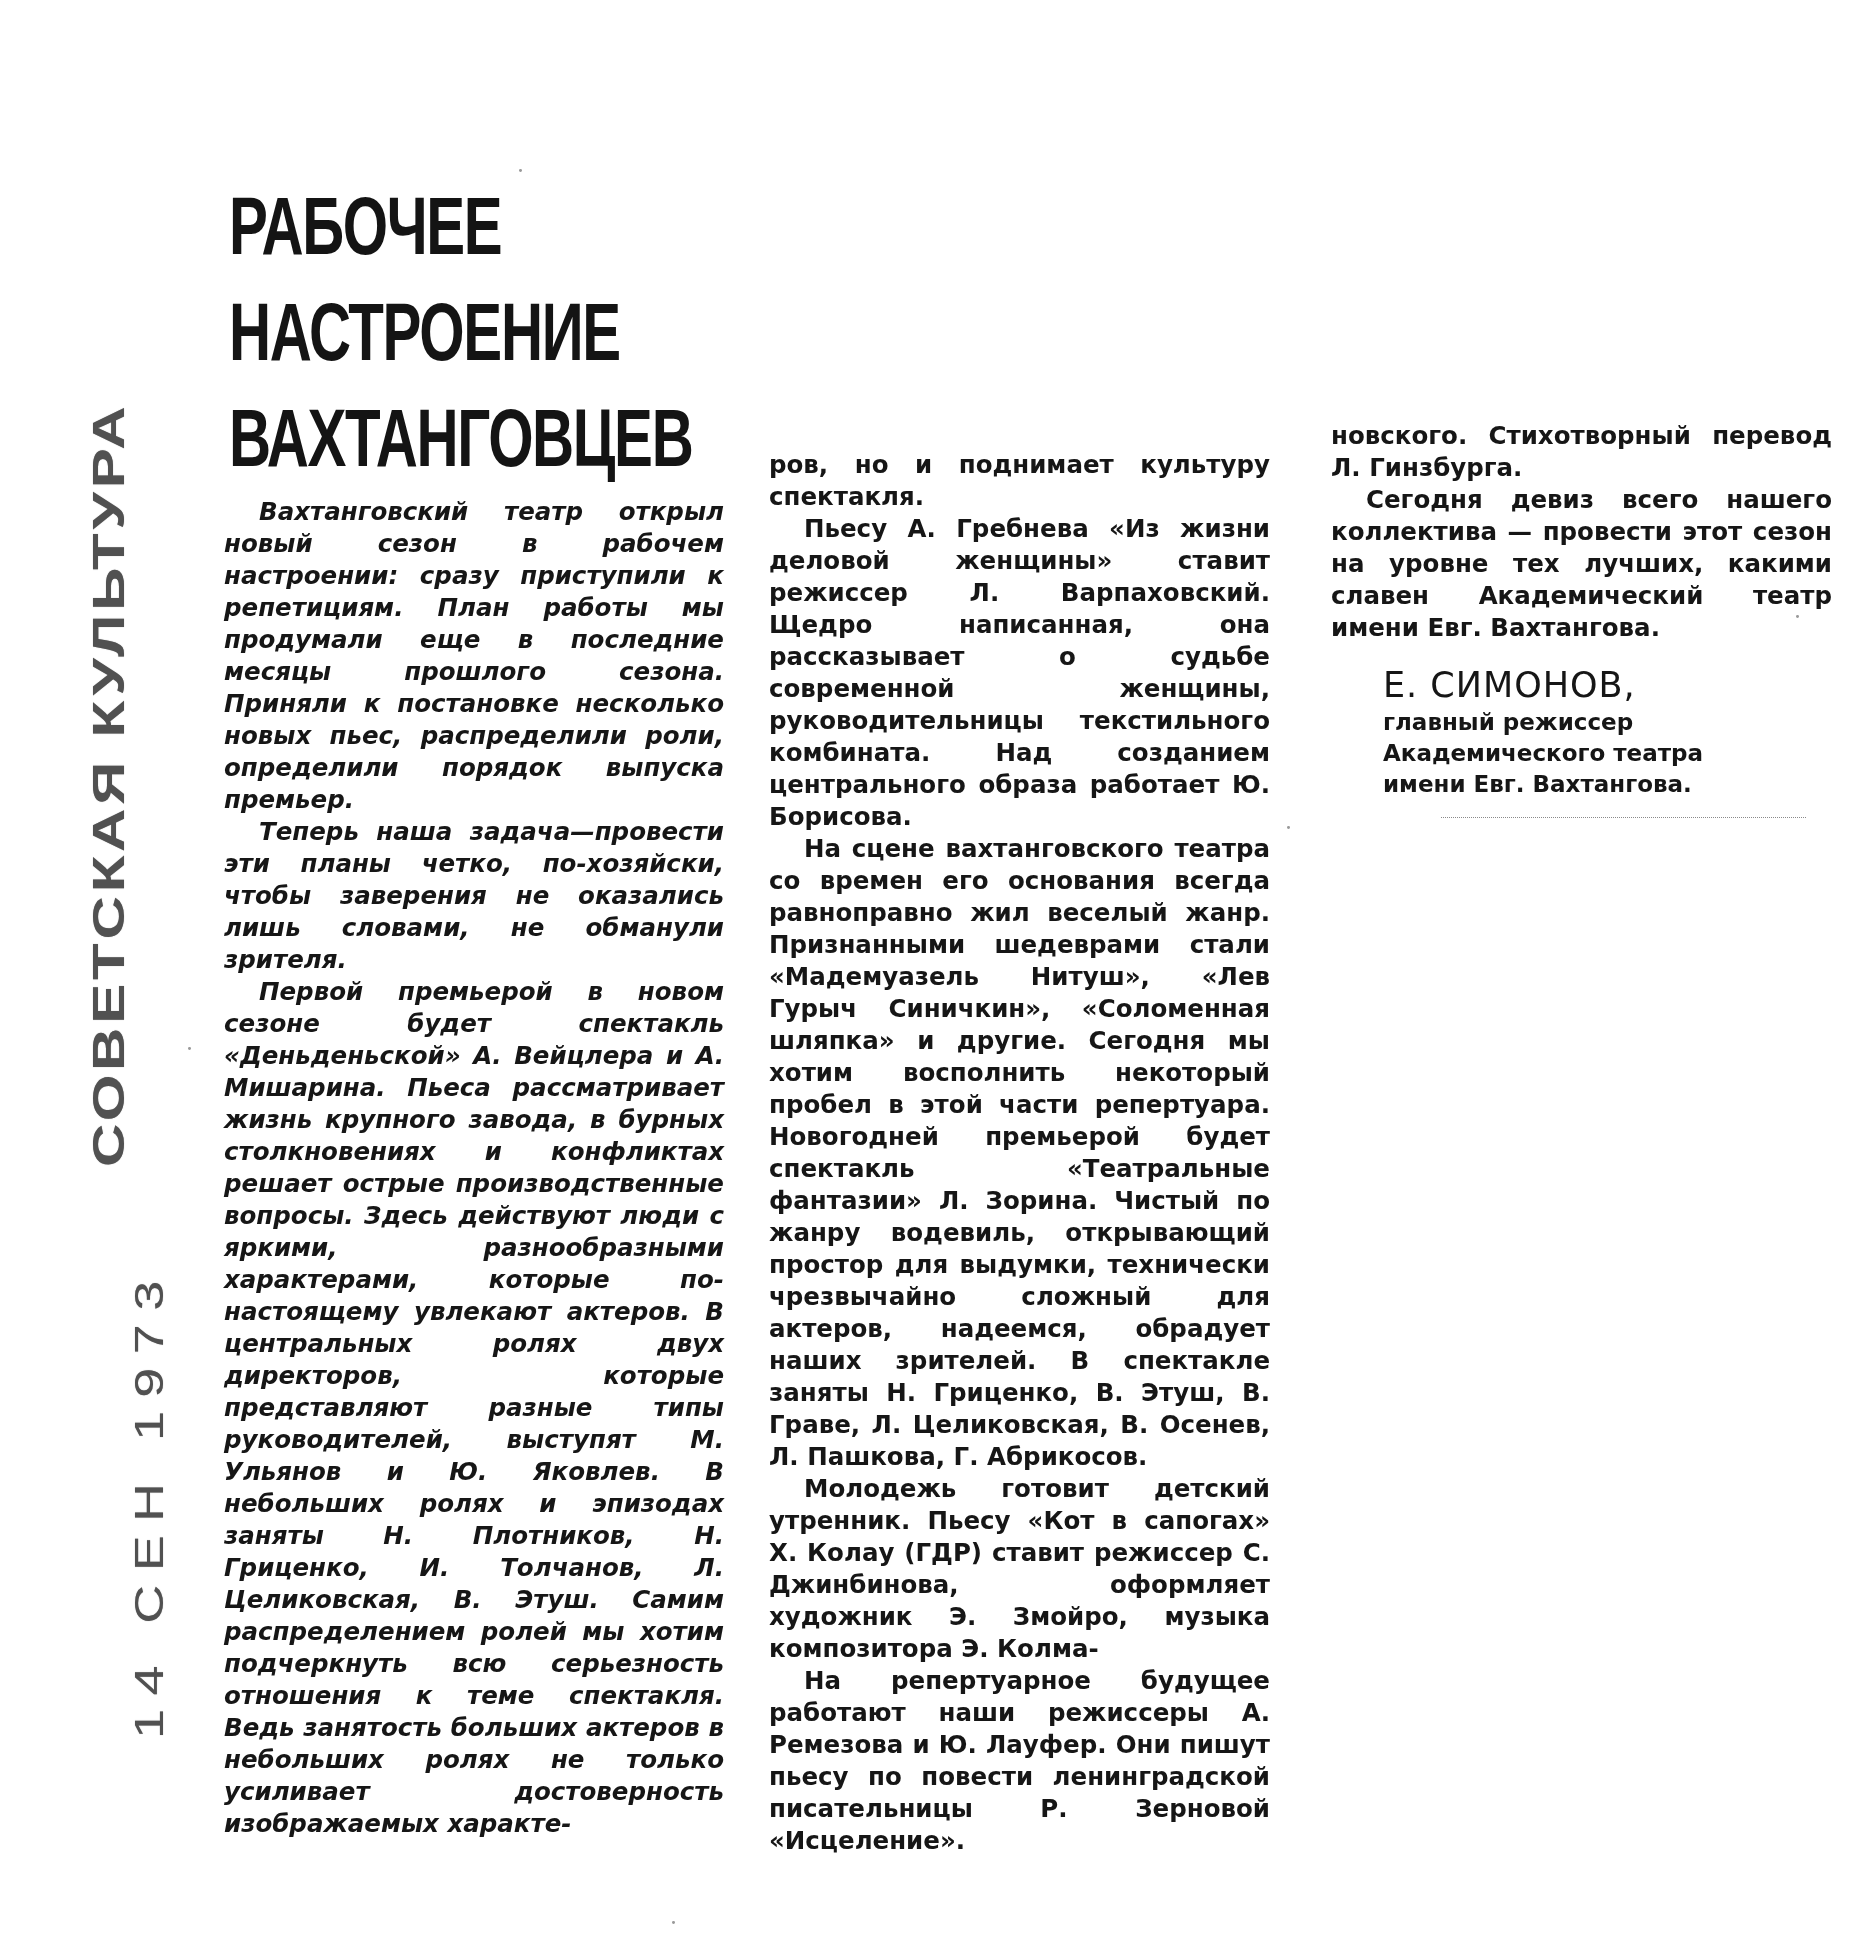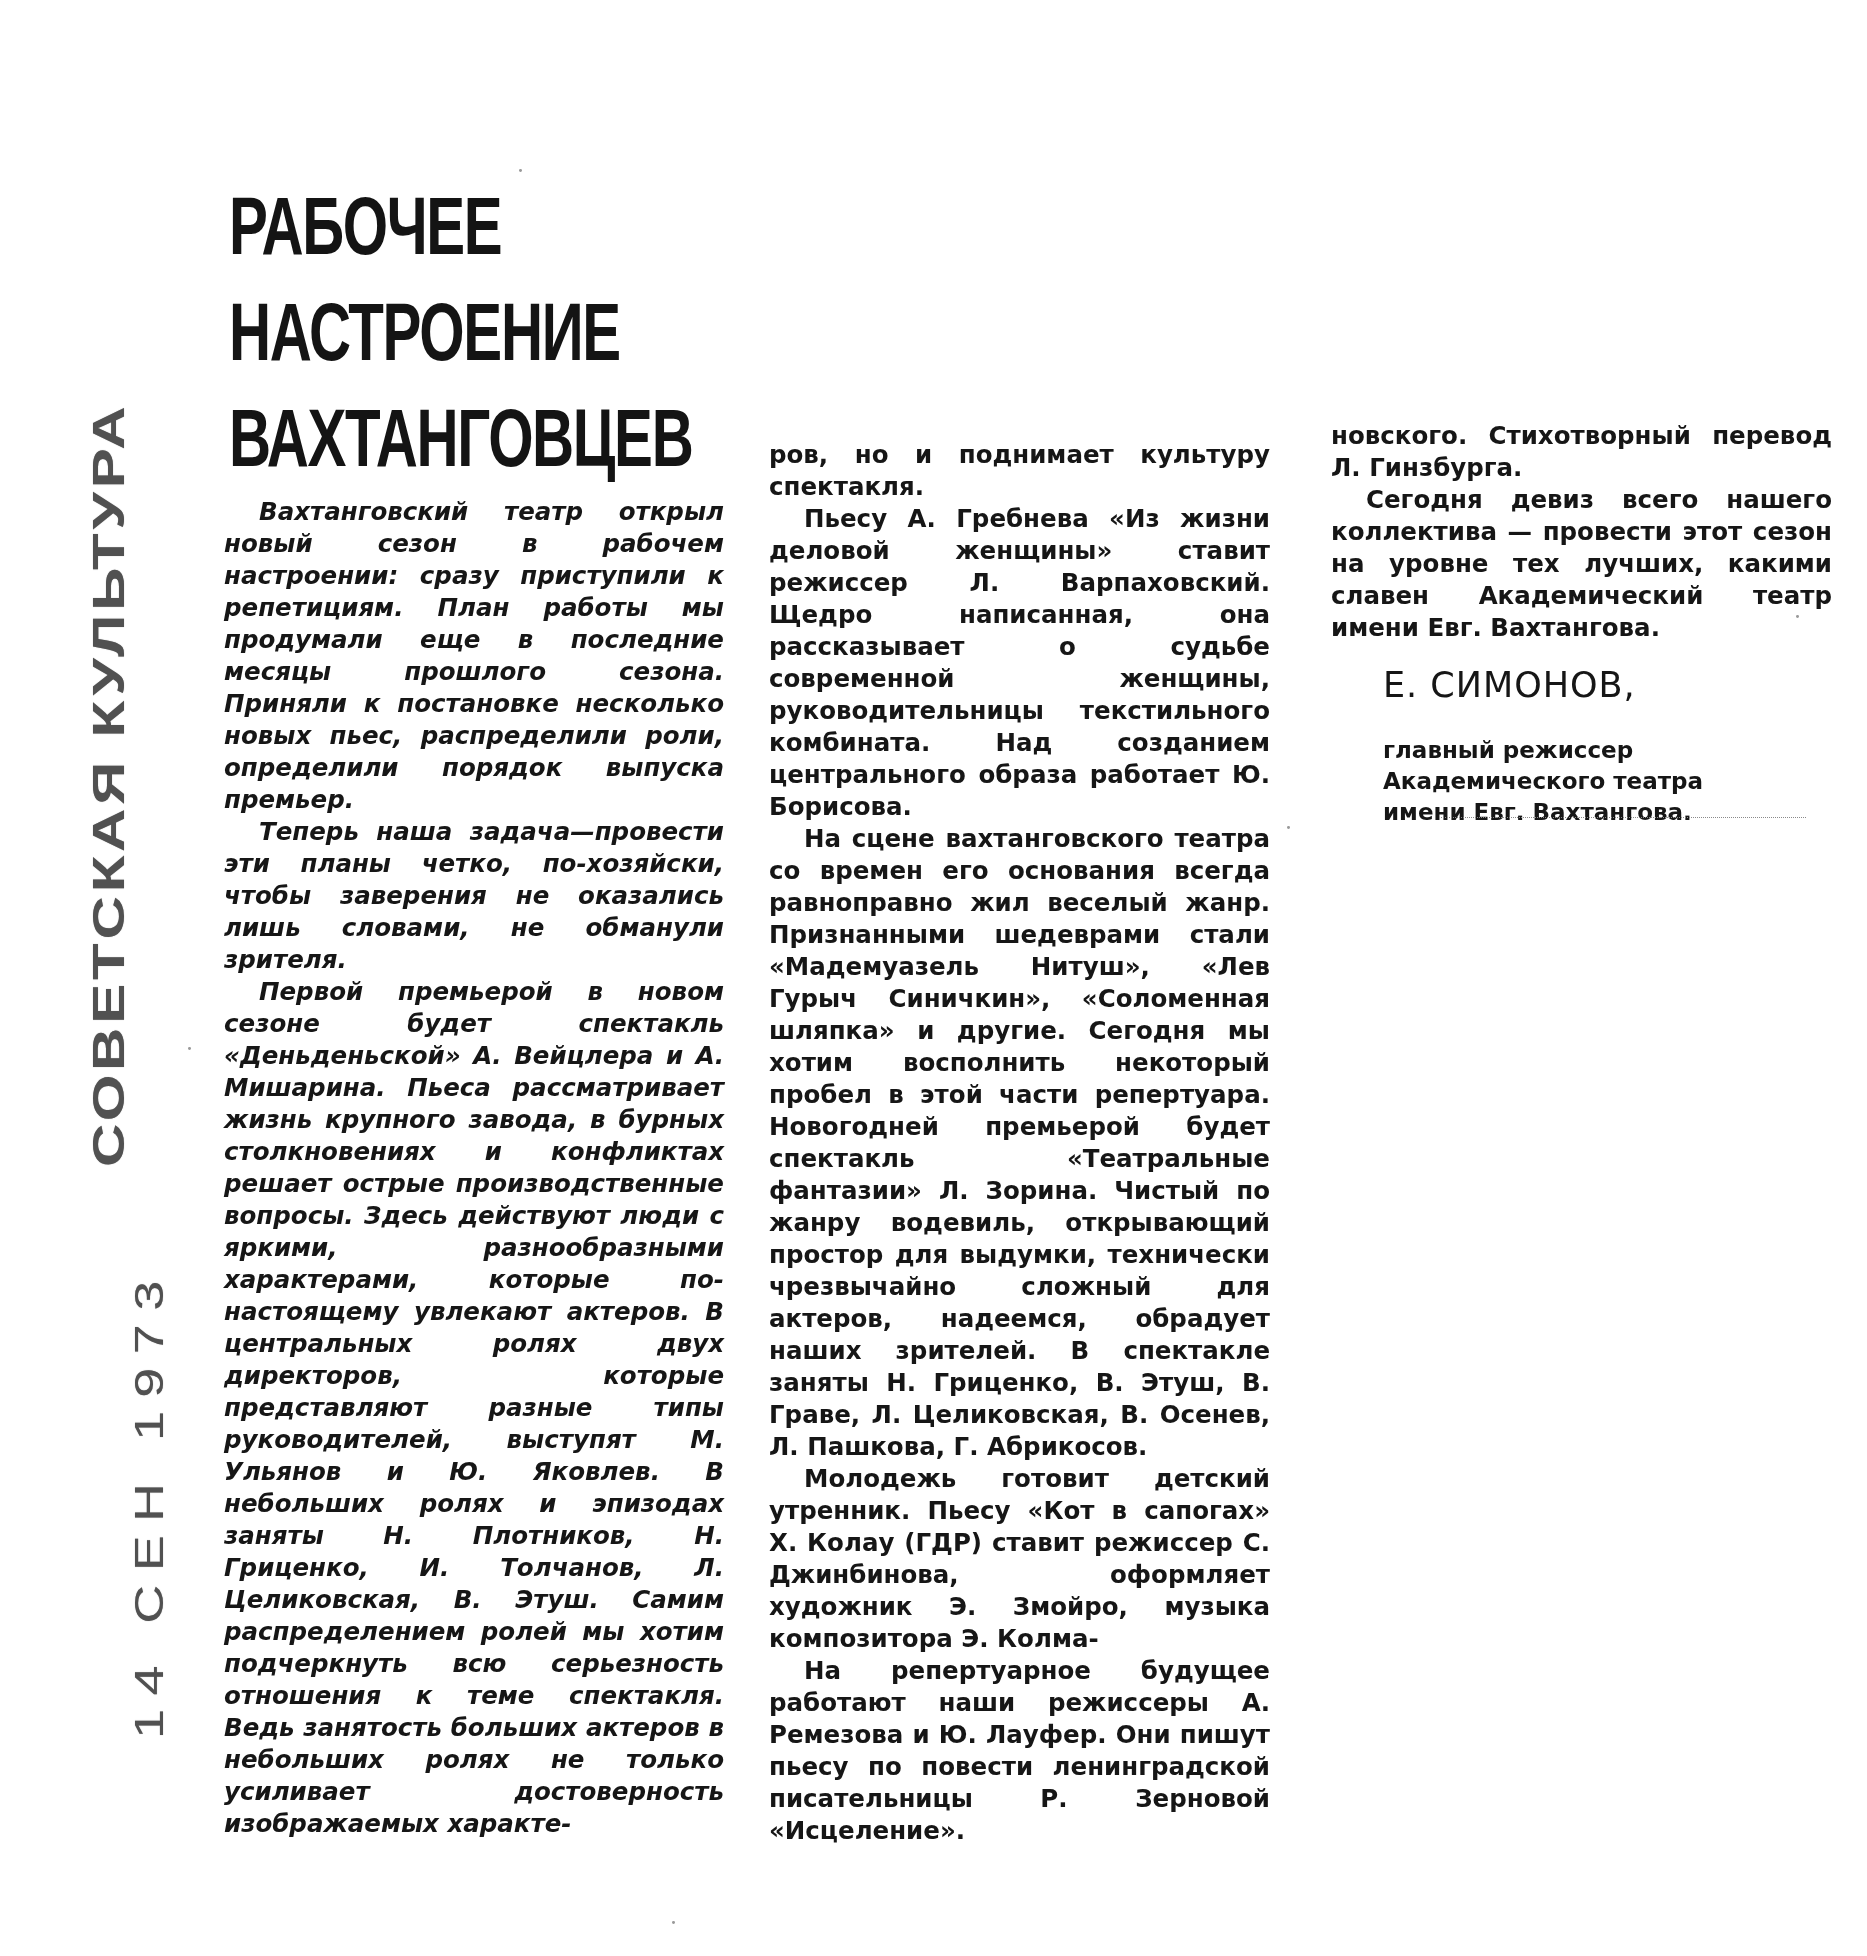--- a/index.html
+++ b/index.html
@@ -31,35 +31,35 @@
     }
     .col p {
       margin: 0;
       text-align: justify;
       text-align-last: left;
       hyphens: manual;
       text-indent: 0;
     }
     .col p.indent { text-indent: 35px; }
     #col1 { left: 224px; top: 496px; width: 500px; font-style: italic; }
-    #col2 { left: 769px; top: 439px; width: 501px; }
+    #col2 { left: 769px; top: 449px; width: 501px; }
     #col3 { left: 1331px; top: 420px; width: 501px; }
     .signature {
       position: absolute; left: 1383px; top: 663px; width: 423px;
       font-family: "DejaVu Sans", sans-serif;
       color: #161616;
     }
     .signature .sig-name {
       font-size: 35px; font-weight: normal; line-height: 44px;
       letter-spacing: 1px; padding-right: 23px;
     }
     .signature .sig-line {
       font-size: 23px; font-weight: bold; line-height: 31px;
     }
-    .signature .sig-line.l1 { padding-right: 56px; margin-top: 28px; }
+    .signature .sig-line.l1 { padding-right: 56px; }
     .signature .sig-line.l2 { padding-right: 19px; }
     .signature .sig-line.l3 { padding-right: 27px; }
     .cut-line {
       position: absolute; left: 1441px; top: 817px; width: 365px; height: 0;
       border-top: 1.9px dotted #8a8a8a;
     }
     .stamp {
       position: absolute;
       transform: rotate(-90deg);
       transform-origin: left top;

